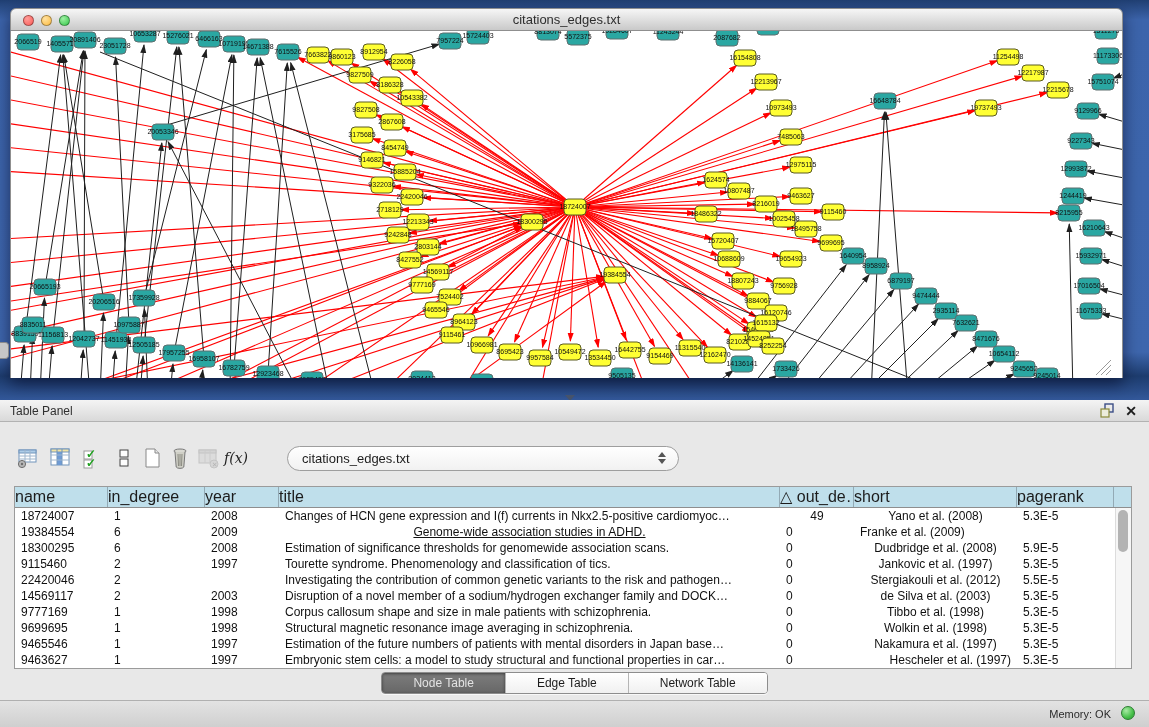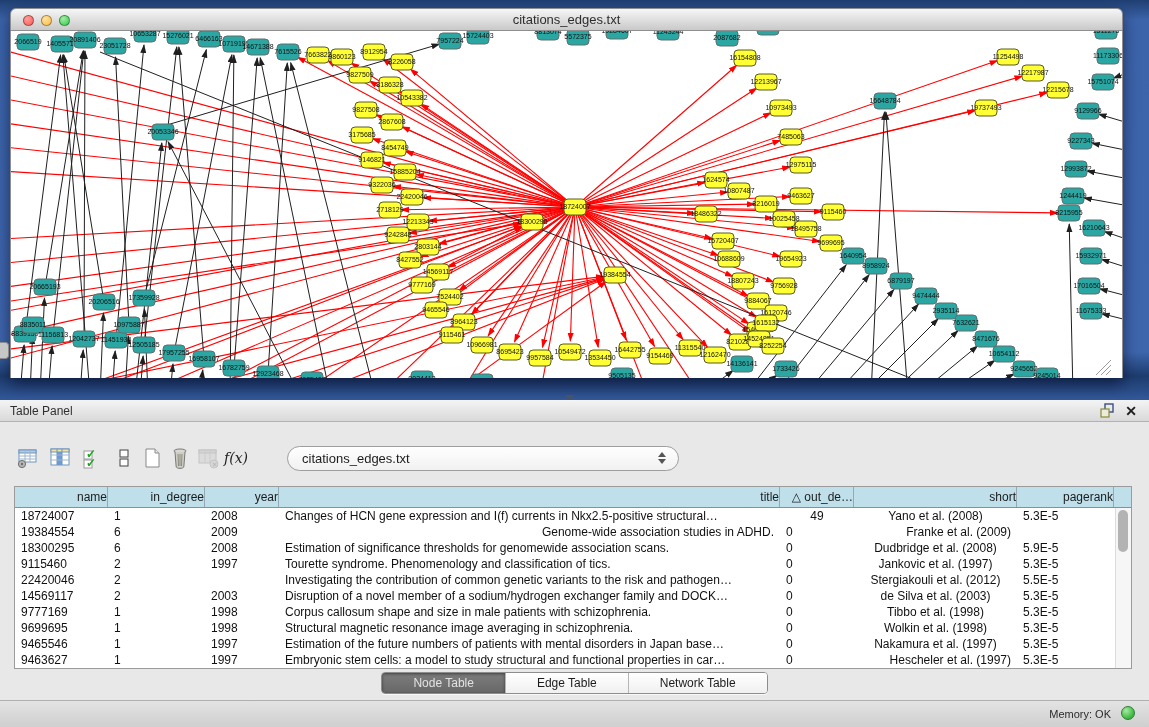--- a/index.html
+++ b/index.html
@@ -34,21 +34,21 @@
   .combo{position:absolute;left:287px;top:6px;width:392px;height:25px;border:1px solid #9e9e9e;
     border-radius:13px;background:linear-gradient(#ffffff,#f1f1f1);box-sizing:border-box;}
   .combo-text{position:absolute;left:14px;top:4px;font-size:13px;color:#1d1d1d;}
   .combo-arrows{position:absolute;right:12px;top:5px;display:flex;flex-direction:column;gap:2px;}
   .car-up{width:0;height:0;border-left:4px solid transparent;border-right:4px solid transparent;border-bottom:5px solid #555;}
   .car-dn{width:0;height:0;border-left:4px solid transparent;border-right:4px solid transparent;border-top:5px solid #555;}
   
   .dtable{position:absolute;left:14px;top:86px;width:1118px;height:183px;background:#fff;
     border:1px solid #9b9b9b;box-sizing:border-box;overflow:hidden;}
   .thead{display:flex;height:21px;background:#bfdfeb;border-bottom:1px solid #8e8e8e;box-sizing:border-box;}
-  .th{font-size:12px;color:#1c1c1c;text-align:right;line-height:20px;border-right:1px solid #93aab5;
+  .th{font-size:16px;color:#1c1c1c;text-align:left;line-height:20px;border-right:1px solid #93aab5;
     box-sizing:border-box;overflow:hidden;white-space:nowrap;flex-shrink:0;}
   .trow{display:flex;height:16px;}
   .td{font-size:12px;color:#111;line-height:16px;box-sizing:border-box;overflow:hidden;
       white-space:nowrap;text-overflow:ellipsis;padding:0 6px;flex-shrink:0;}
   .scrollbar{position:absolute;right:0;top:21px;bottom:0;width:15px;background:#f6f6f6;border-left:1px solid #dcdcdc;}
   .thumb{position:absolute;left:2px;top:2px;width:10px;height:42px;border-radius:5px;background:#b3b3b3;}
   
   .tabbar{position:absolute;left:0;top:272px;width:100%;display:flex;justify-content:center;}
   .seg{display:flex;border:1px solid #8d8d8d;border-radius:4px;overflow:hidden;background:#fdfdfd;
        box-shadow:0 1px 0 rgba(255,255,255,.7);}
@@ -869,32 +869,32 @@
         <div class="th" style="width: 501px;">title</div>
         <div class="th" style="width: 74px;">△ out_de…</div>
         <div class="th" style="width: 163px;">short</div>
         <div class="th" style="width: 97px;">pagerank</div>
       </div>
     <div id="tbody">
         <div class="trow">
           <div class="td" style="width: 93px; text-align: left;">18724007</div>
           <div class="td" style="width: 97px; text-align: left;">1</div>
           <div class="td" style="width: 74px; text-align: left;">2008</div>
-          <div class="td" style="width: 501px; text-align: left;">Changes of HCN gene expression and I(f) currents in Nkx2.5-positive structural…</div>
+          <div class="td" style="width: 501px; text-align: left;">Changes of HCN gene expression and I(f) currents in Nkx2.5-positive cardiomyoc…</div>
           <div class="td" style="width: 74px; text-align: center;">49</div>
           <div class="td" style="width: 163px; text-align: center;">Yano et al. (2008)</div>
           <div class="td" style="width: 97px; text-align: left;">5.3E-5</div>
         </div>
         <div class="trow">
           <div class="td" style="width: 93px; text-align: left;">19384554</div>
           <div class="td" style="width: 97px; text-align: left;">6</div>
           <div class="td" style="width: 74px; text-align: left;">2009</div>
-          <div class="td" style="width: 501px; text-align: right;">Genome-wide association studies in ADHD.</div>
+          <div class="td" style="width: 501px; text-align: center; text-decoration: underline;">Genome-wide association studies in ADHD.</div>
           <div class="td" style="width: 74px; text-align: left;">0</div>
-          <div class="td" style="width: 163px; text-align: right;">Franke et al. (2009)</div>
+          <div class="td" style="width: 163px; text-align: left;">Franke et al. (2009)</div>
           <div class="td" style="width: 97px; text-align: left; margin-top: 45px;">5.6E-5</div>
         </div>
         <div class="trow">
           <div class="td" style="width: 93px; text-align: left;">18300295</div>
           <div class="td" style="width: 97px; text-align: left;">6</div>
           <div class="td" style="width: 74px; text-align: left;">2008</div>
           <div class="td" style="width: 501px; text-align: left;">Estimation of significance thresholds for genomewide association scans.</div>
           <div class="td" style="width: 74px; text-align: left;">0</div>
           <div class="td" style="width: 163px; text-align: center;">Dudbridge et al. (2008)</div>
           <div class="td" style="width: 97px; text-align: left;">5.9E-5</div>

